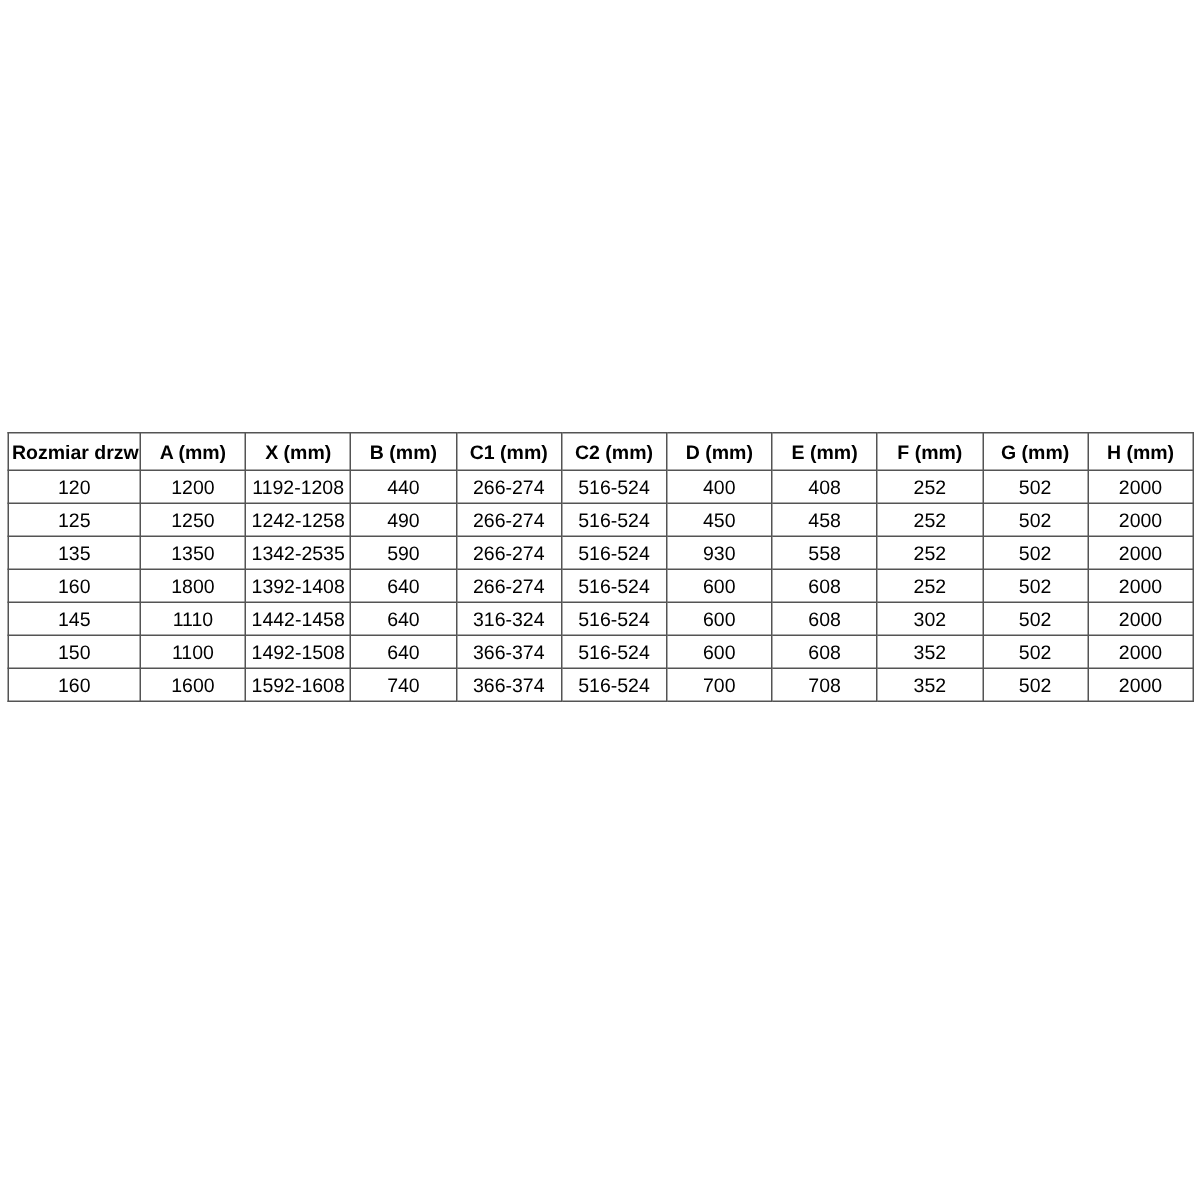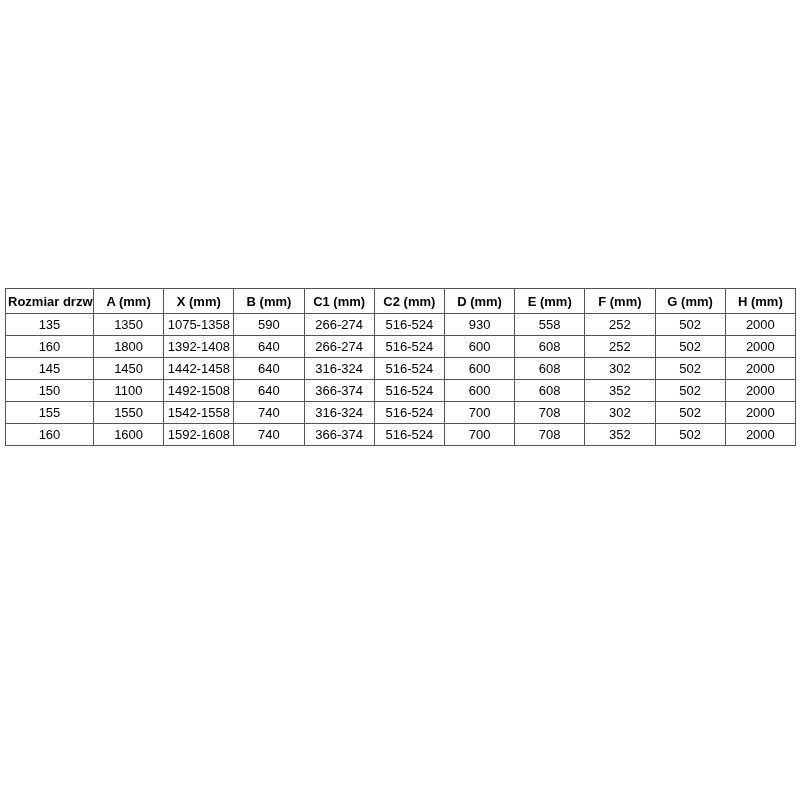--- a/index.html
+++ b/index.html
@@ -62,23 +62,49 @@
           <th>C2 (mm)</th>
           <th>D (mm)</th>
           <th>E (mm)</th>
           <th>F (mm)</th>
           <th>G (mm)</th>
           <th>H (mm)</th>
         </tr>
     </thead>
     <tbody>
         <tr>
+          <td>120</td>
+          <td>1200</td>
+          <td>1192-1208</td>
+          <td>440</td>
+          <td>266-274</td>
+          <td>516-524</td>
+          <td>400</td>
+          <td>408</td>
+          <td>252</td>
+          <td>502</td>
+          <td>2000</td>
+        </tr>
+        <tr>
+          <td>125</td>
+          <td>1250</td>
+          <td>1242-1258</td>
+          <td>490</td>
+          <td>266-274</td>
+          <td>516-524</td>
+          <td>450</td>
+          <td>458</td>
+          <td>252</td>
+          <td>502</td>
+          <td>2000</td>
+        </tr>
+        <tr>
           <td>135</td>
           <td>1350</td>
-          <td>1075-1358</td>
+          <td>1342-2535</td>
           <td>590</td>
           <td>266-274</td>
           <td>516-524</td>
           <td>930</td>
           <td>558</td>
           <td>252</td>
           <td>502</td>
           <td>2000</td>
         </tr>
         <tr>
@@ -89,21 +115,21 @@
           <td>266-274</td>
           <td>516-524</td>
           <td>600</td>
           <td>608</td>
           <td>252</td>
           <td>502</td>
           <td>2000</td>
         </tr>
         <tr>
           <td>145</td>
-          <td>1450</td>
+          <td>1110</td>
           <td>1442-1458</td>
           <td>640</td>
           <td>316-324</td>
           <td>516-524</td>
           <td>600</td>
           <td>608</td>
           <td>302</td>
           <td>502</td>
           <td>2000</td>
         </tr>
@@ -114,33 +140,20 @@
           <td>640</td>
           <td>366-374</td>
           <td>516-524</td>
           <td>600</td>
           <td>608</td>
           <td>352</td>
           <td>502</td>
           <td>2000</td>
         </tr>
         <tr>
-          <td>155</td>
-          <td>1550</td>
-          <td>1542-1558</td>
-          <td>740</td>
-          <td>316-324</td>
-          <td>516-524</td>
-          <td>700</td>
-          <td>708</td>
-          <td>302</td>
-          <td>502</td>
-          <td>2000</td>
-        </tr>
-        <tr>
           <td>160</td>
           <td>1600</td>
           <td>1592-1608</td>
           <td>740</td>
           <td>366-374</td>
           <td>516-524</td>
           <td>700</td>
           <td>708</td>
           <td>352</td>
           <td>502</td>

